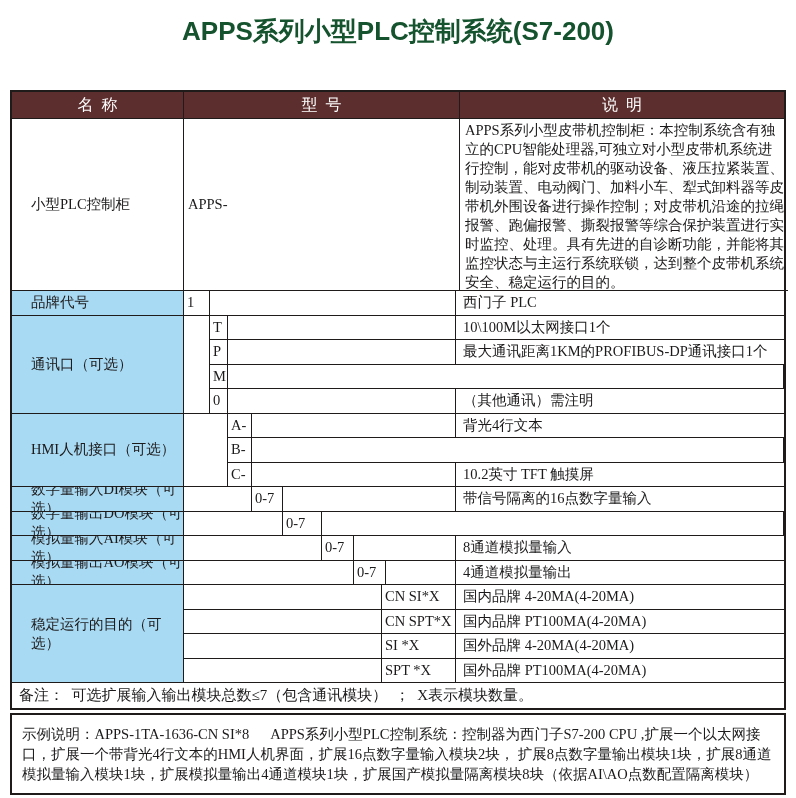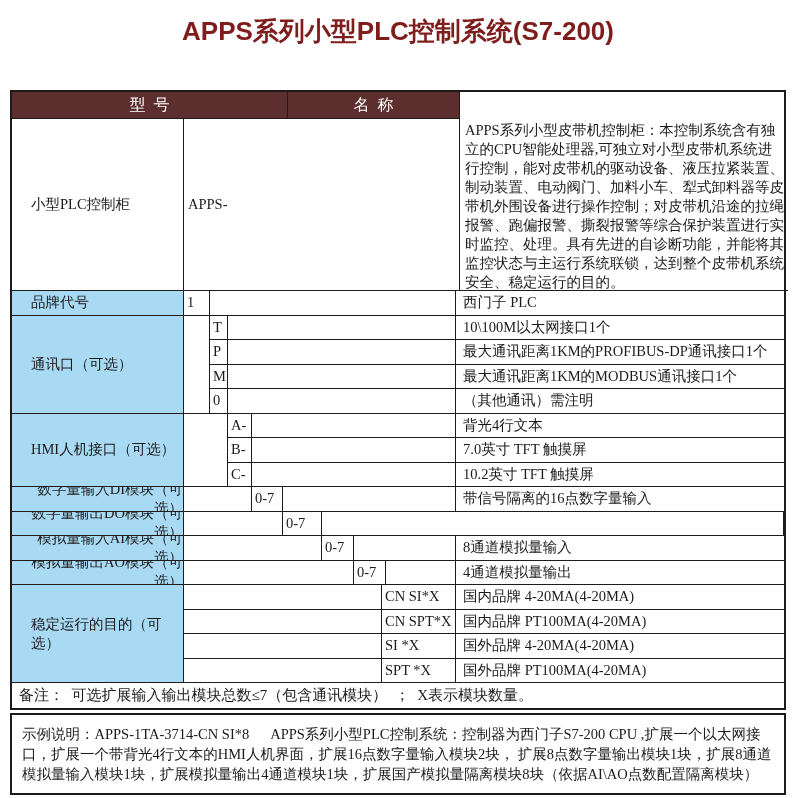--- a/index.html
+++ b/index.html
@@ -1,31 +1,31 @@
 <!DOCTYPE html>
 <html><head>
 <meta charset="utf-8">
 <style>
   html,body{margin:0;padding:0;background:#ffffff;width:796px;height:798px;overflow:hidden;
     font-family:"Liberation Serif","DejaVu Serif",serif;color:#1c1a1a;}
   .page{width:796px;height:798px;position:relative;}
   .title{margin-top:14px;height:34px;line-height:34px;text-align:center;
-    font-family:"Liberation Sans","DejaVu Sans",sans-serif;font-weight:bold;font-size:26px;color:#7f1d1d;}
+    font-family:"Liberation Sans","DejaVu Sans",sans-serif;font-weight:bold;font-size:26px;color:#14532d;}
   .spec-table{margin:42px 10px 0 10px;border:2px solid #1f1b1b;}
   .row{display:flex;}
   .c{box-sizing:border-box;border-right:1px solid #1f1b1b;border-bottom:1px solid #1f1b1b;
      display:flex;align-items:center;font-size:14.5px;overflow:hidden;}
   .c.last{border-right:none;}
   .hrow .c{background:#5c2e2e;color:#ffffff;justify-content:center;height:27px;
      font-size:16px;letter-spacing:8px;padding-left:8px;}
   .w-label{width:172px;flex:none;padding-left:19px;}
   .w-model{width:276px;flex:none;}
   .w-desc{width:328px;flex:none;padding-left:7px;}
   .blue{background:#a9daf3;}
-  .rh{height:24.5px;text-align:right;}
+  .rh{height:24.5px;}
   .main-row{height:172px;}
   .main-row .w-desc{align-items:flex-start;padding:2px 4px 12px 5px;line-height:19px;}
   .main-row .w-model{padding-left:4px;}
   .code{padding-left:3px;flex:none;}
   .blank{flex:1 1 auto;}
   .w-c1{width:26px;} .w-c2{width:18px;} .w-c3{width:24px;} .w-c4{width:31px;}
   .w-c5{width:39px;} .w-c6{width:32px;} .w-c7{width:32px;} .w-c8{width:74px;}
   .lead-comm{width:26px;flex:none;}
   .lead-hmi{width:44px;flex:none;}
   .lead-di{width:68px;flex:none;}
@@ -42,22 +42,23 @@
 </head>
 <body>
 
 <div class="page">
 
   <div class="title">APPS系列小型PLC控制系统(S7-200)</div>
 
   <div class="spec-table">
 
     <div class="row hrow">
+      <div class="c w-label">名称</div>
       <div class="c w-model">型号</div>
-      <div class="c w-label">名称</div>
+      <div class="c blank last">说明</div>
     </div>
 
     <div class="row main-row">
       <div class="c w-label">小型PLC控制柜</div>
       <div class="c w-model">APPS-</div>
       <div class="c w-desc last">APPS系列小型皮带机控制柜：本控制系统含有独立的CPU智能处理器,可独立对小型皮带机系统进行控制，能对皮带机的驱动设备、液压拉紧装置、制动装置、电动阀门、加料小车、犁式卸料器等皮带机外围设备进行操作控制；对皮带机沿途的拉绳报警、跑偏报警、撕裂报警等综合保护装置进行实时监控、处理。具有先进的自诊断功能，并能将其监控状态与主运行系统联锁，达到整个皮带机系统安全、稳定运行的目的。</div>
     </div>
 
     <div class="row rh">
       <div class="c w-label blue">品牌代号</div>
@@ -76,21 +77,20 @@
           <div class="c w-desc last">10\100M以太网接口1个</div>
         </div>
         <div class="opt">
           <div class="c code w-c2">P</div>
           <div class="c blank"></div>
           <div class="c w-desc last">最大通讯距离1KM的PROFIBUS-DP通讯接口1个</div>
         </div>
         <div class="opt">
           <div class="c code w-c2">M</div>
           <div class="c blank"></div>
-          <div class="c w-desc last">最大通讯距离1KM的MODBUS通讯接口1个</div>
         </div>
         <div class="opt">
           <div class="c code w-c2">0</div>
           <div class="c blank"></div>
           <div class="c w-desc last">（其他通讯）需注明</div>
         </div>
       </div>
     </div>
 
     <div class="row">
@@ -98,21 +98,20 @@
       <div class="c lead-hmi"></div>
       <div class="opts">
         <div class="opt">
           <div class="c code w-c3">A-</div>
           <div class="c blank"></div>
           <div class="c w-desc last">背光4行文本</div>
         </div>
         <div class="opt">
           <div class="c code w-c3">B-</div>
           <div class="c blank"></div>
-          <div class="c w-desc last">7.0英寸 TFT 触摸屏</div>
         </div>
         <div class="opt">
           <div class="c code w-c3">C-</div>
           <div class="c blank"></div>
           <div class="c w-desc last">10.2英寸 TFT 触摸屏</div>
         </div>
       </div>
     </div>
 
     <div class="row rh">
@@ -171,15 +170,15 @@
         </div>
       </div>
     </div>
 
     <div class="row note-row">
       <div class="c blank last" style="padding-left:7px;">备注：  可选扩展输入输出模块总数≤7（包含通讯模块）  ；  X表示模块数量。</div>
     </div>
 
   </div>
 
-  <div class="example-box">示例说明：APPS-1TA-3714-CN SI*8      APPS系列小型PLC控制系统：控制器为西门子S7-200 CPU ,扩展一个以太网接口，扩展一个带背光4行文本的HMI人机界面，扩展16点数字量输入模块2块， 扩展8点数字量输出模块1块，扩展8通道模拟量输入模块1块，扩展模拟量输出4通道模块1块，扩展国产模拟量隔离模块8块（依据AI\AO点数配置隔离模块）</div>
+  <div class="example-box">示例说明：APPS-1TA-1636-CN SI*8      APPS系列小型PLC控制系统：控制器为西门子S7-200 CPU ,扩展一个以太网接口，扩展一个带背光4行文本的HMI人机界面，扩展16点数字量输入模块2块， 扩展8点数字量输出模块1块，扩展8通道模拟量输入模块1块，扩展模拟量输出4通道模块1块，扩展国产模拟量隔离模块8块（依据AI\AO点数配置隔离模块）</div>
 
 </div>
 
 </body></html>

